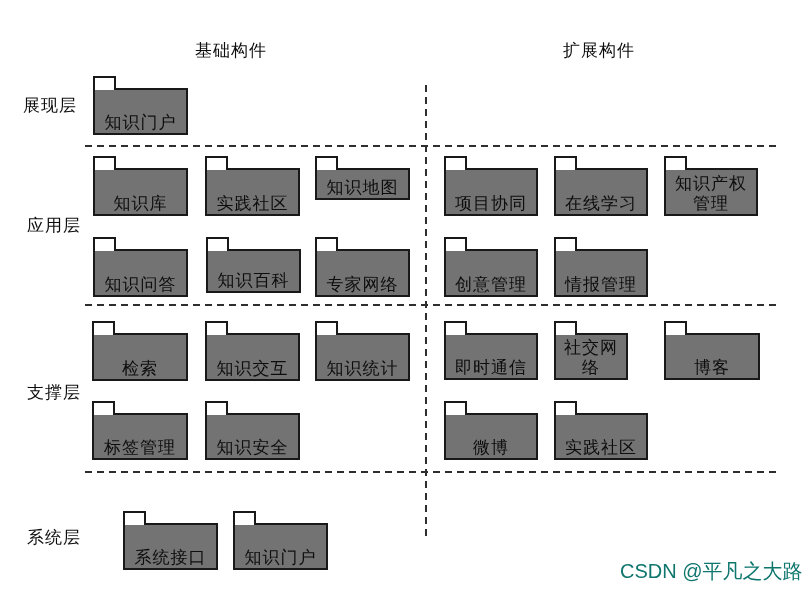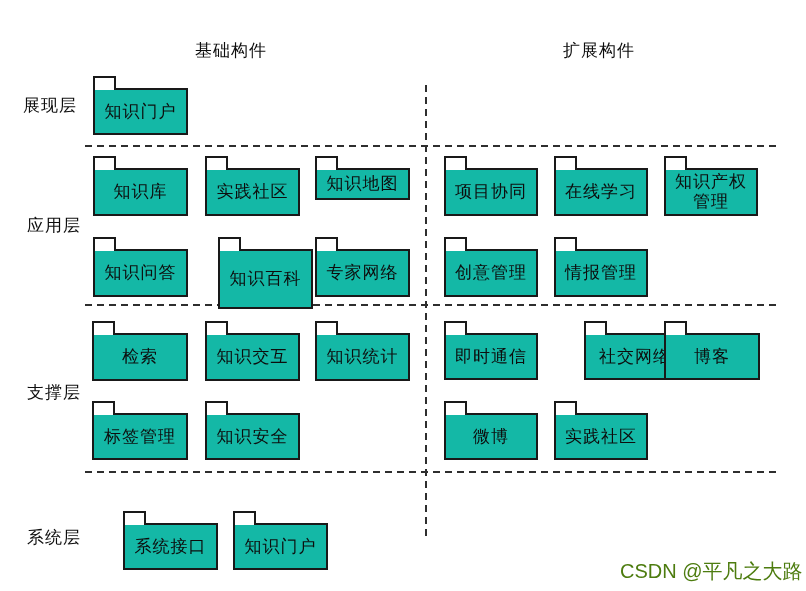--- a/index.html
+++ b/index.html
@@ -27,23 +27,23 @@
     position: absolute;
     font-size: 17px;
     line-height: 18px;
     letter-spacing: 1px;
     white-space: nowrap;
   }
   .pkg {
     position: absolute;
     box-sizing: border-box;
     border: 2px solid #191919;
-    background: #14b8a6;
+    background: #737373;
     display: flex;
-    align-items: center;
+    align-items: flex-end;
     justify-content: center;
   }
   .pkg-tab {
     position: absolute;
     box-sizing: border-box;
     left: -2px;
     top: -14px;
     width: 23px;
     height: 14px;
     border: 2px solid #191919;
@@ -65,21 +65,21 @@
   .dash-v {
     position: absolute;
     width: 2px;
     background: repeating-linear-gradient(to bottom, #2e2e2e 0 7px, transparent 7px 12px);
   }
   .watermark {
     position: absolute;
     left: 620px;
     top: 558px;
     font-size: 20px;
-    color: #4d7c0f;
+    color: #0f766e;
     font-family: "Liberation Sans", "DejaVu Sans", sans-serif;
     white-space: nowrap;
   }
 </style>
 </head>
 <body>
 
 <div class="canvas">
 
   <div class="col-header" style="left:195px;top:42px">基础构件</div>
@@ -109,21 +109,21 @@
     <span class="pkg-label">实践社区</span>
   </div>
   <div class="pkg" style="left:315px;top:168px;width:95px;height:32px">
     <span class="pkg-tab"></span>
     <span class="pkg-label">知识地图</span>
   </div>
   <div class="pkg" style="left:93px;top:249px;width:95px;height:48px">
     <span class="pkg-tab"></span>
     <span class="pkg-label">知识问答</span>
   </div>
-  <div class="pkg" style="left:218px;top:249px;width:95px;height:60px">
+  <div class="pkg" style="left:206px;top:249px;width:95px;height:44px">
     <span class="pkg-tab"></span>
     <span class="pkg-label">知识百科</span>
   </div>
   <div class="pkg" style="left:315px;top:249px;width:95px;height:48px">
     <span class="pkg-tab"></span>
     <span class="pkg-label">专家网络</span>
   </div>
 
   <div class="pkg" style="left:444px;top:168px;width:94px;height:48px">
     <span class="pkg-tab"></span>
@@ -165,21 +165,21 @@
   </div>
   <div class="pkg" style="left:205px;top:413px;width:95px;height:47px">
     <span class="pkg-tab"></span>
     <span class="pkg-label">知识安全</span>
   </div>
 
   <div class="pkg" style="left:444px;top:333px;width:94px;height:47px">
     <span class="pkg-tab"></span>
     <span class="pkg-label">即时通信</span>
   </div>
-  <div class="pkg" style="left:584px;top:333px;width:102px;height:47px">
+  <div class="pkg" style="left:554px;top:333px;width:74px;height:47px">
     <span class="pkg-tab"></span>
     <span class="pkg-label">社交网络</span>
   </div>
   <div class="pkg" style="left:664px;top:333px;width:96px;height:47px">
     <span class="pkg-tab"></span>
     <span class="pkg-label">博客</span>
   </div>
   <div class="pkg" style="left:444px;top:413px;width:94px;height:47px">
     <span class="pkg-tab"></span>
     <span class="pkg-label">微博</span>

